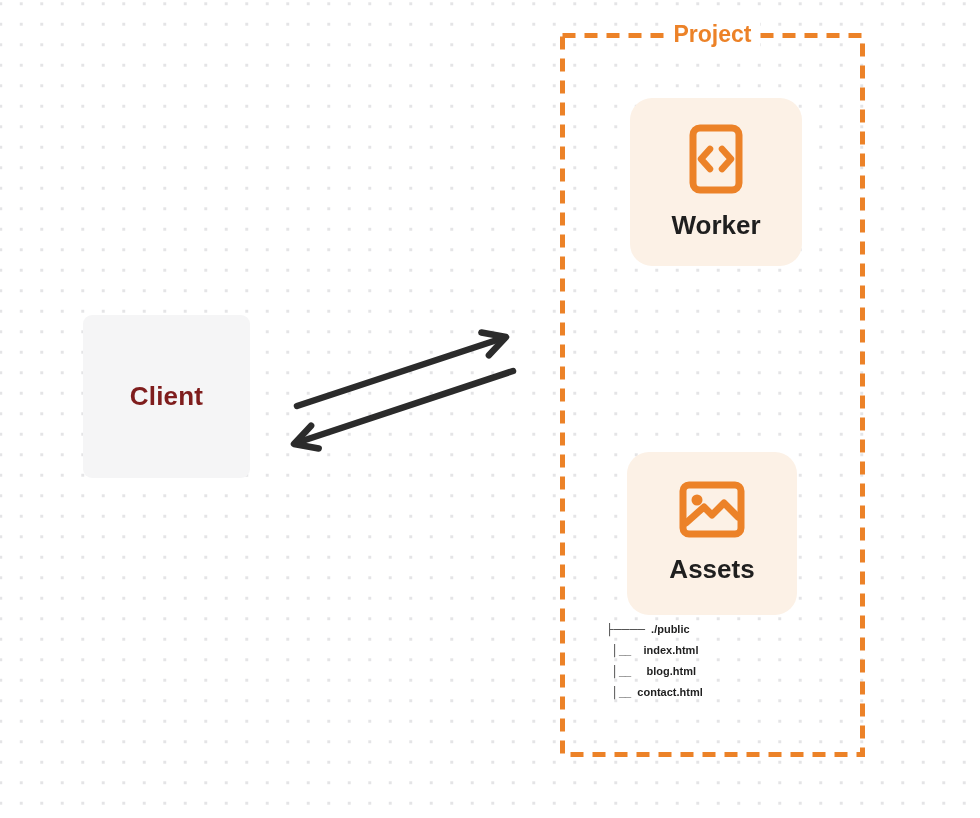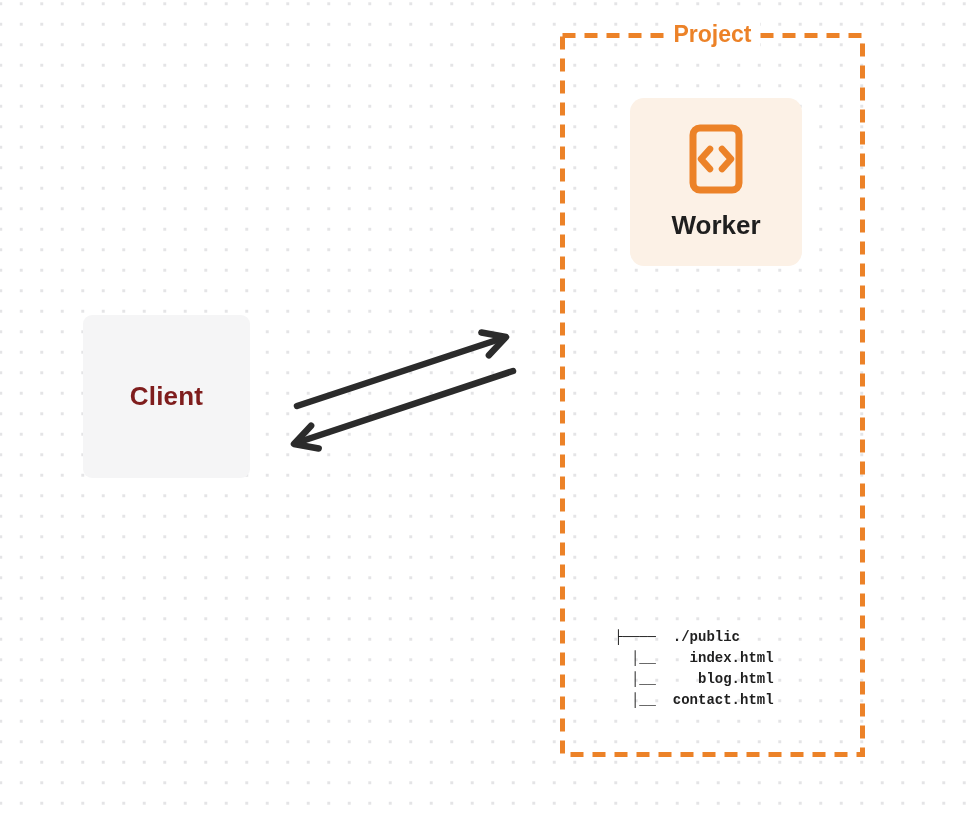--- a/index.html
+++ b/index.html
@@ -87,21 +87,21 @@
     line-height: 26px;
     font-weight: bold;
     color: #ec8228;
     white-space: nowrap;
   }
 
   
   .card {
     position: absolute;
     background: #fcf1e6;
-    border-radius: 14px;
+    border-radius: 22px;
     display: flex;
     flex-direction: column;
     align-items: center;
   }
   .card-worker {
     left: 70px;
     top: 65px;
     width: 172px;
     height: 168px;
   }
@@ -118,23 +118,23 @@
     font-size: 26px;
     font-weight: bold;
     color: #1f1f1f;
   }
 
   
   .file-tree {
     position: absolute;
     left: 46px;
     top: 586px;
-    margin: 8px;
-    font-family: Liberation Mono, monospace;
-    font-size: 14px;
+    margin: 0;
+    font-family: Liberation Sans, sans-serif;
+    font-size: 11px;
     line-height: 21px;
     font-weight: bold;
     color: #1f1f1f;
     white-space: pre;
   }
 </style>
 </head>
 <body>
 
 <div class="canvas">
@@ -170,20 +170,28 @@
       <svg class="card-icon" width="54" height="70" viewBox="0 0 54 70" overflow="visible">
         <rect x="4" y="4" width="46" height="62" rx="7" fill="none" stroke="#ec8228" stroke-width="7"></rect>
         <g fill="none" stroke="#ec8228" stroke-width="6.5" stroke-linecap="round" stroke-linejoin="round">
           <path d="M21 25 L12 35 L21 45"></path>
           <path d="M33 25 L42 35 L33 45"></path>
         </g>
       </svg>
       <div class="card-label">Worker</div>
     </div>
 
+    <div class="card card-assets">
+      <svg class="card-icon" width="66" height="57" viewBox="0 0 66 57" overflow="visible">
+        <rect x="4" y="4" width="58" height="49" rx="6" fill="none" stroke="#ec8228" stroke-width="7"></rect>
+        <circle cx="18" cy="19" r="5.5" fill="#ec8228"></circle>
+        <path d="M7 42 L25 26 L33 34 L45 22 L59 36" fill="none" stroke="#ec8228" stroke-width="7" stroke-linecap="round" stroke-linejoin="round"></path>
+      </svg>
+      <div class="card-label">Assets</div>
+    </div>
 
     <pre class="file-tree">├────  ./public
   │__    index.html
   │__     blog.html
   │__  contact.html</pre>
   </div>
 
 </div>
 
 </body></html>

